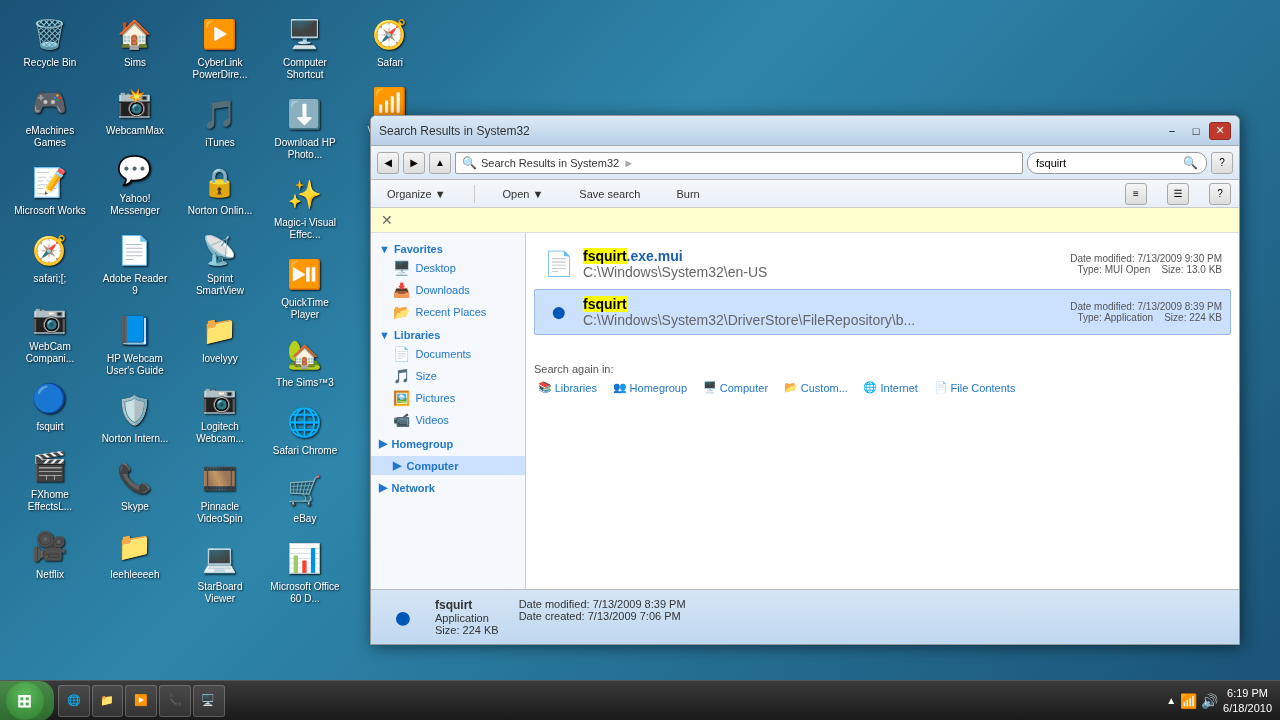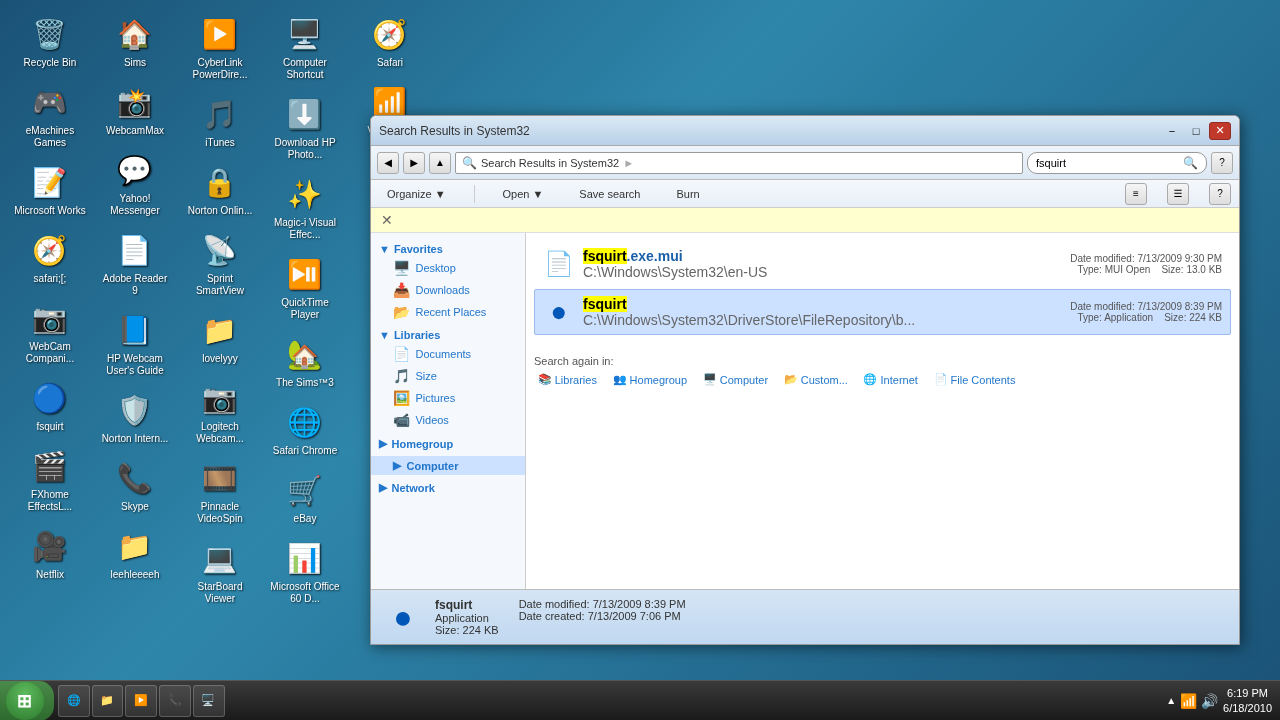--- a/index.html
+++ b/index.html
@@ -398,21 +398,21 @@
     .result-item .file-meta {
       font-size: 10px;
       color: #555;
       text-align: right;
       white-space: nowrap;
     }
 
     .search-again {
       font-size: 11px;
       color: #555;
-      margin-top: 16px;
+      margin-top: 24px;
       padding: 4px 0;
     }
 
     .search-again-links {
       display: flex;
       gap: 8px;
       flex-wrap: wrap;
       margin-top: 4px;
     }
 

